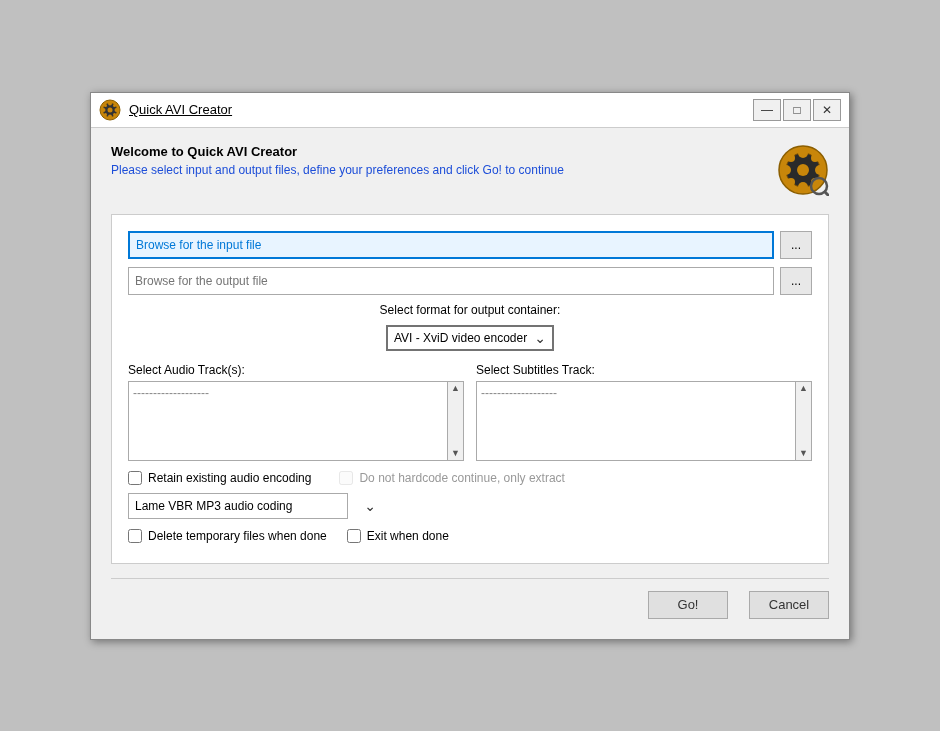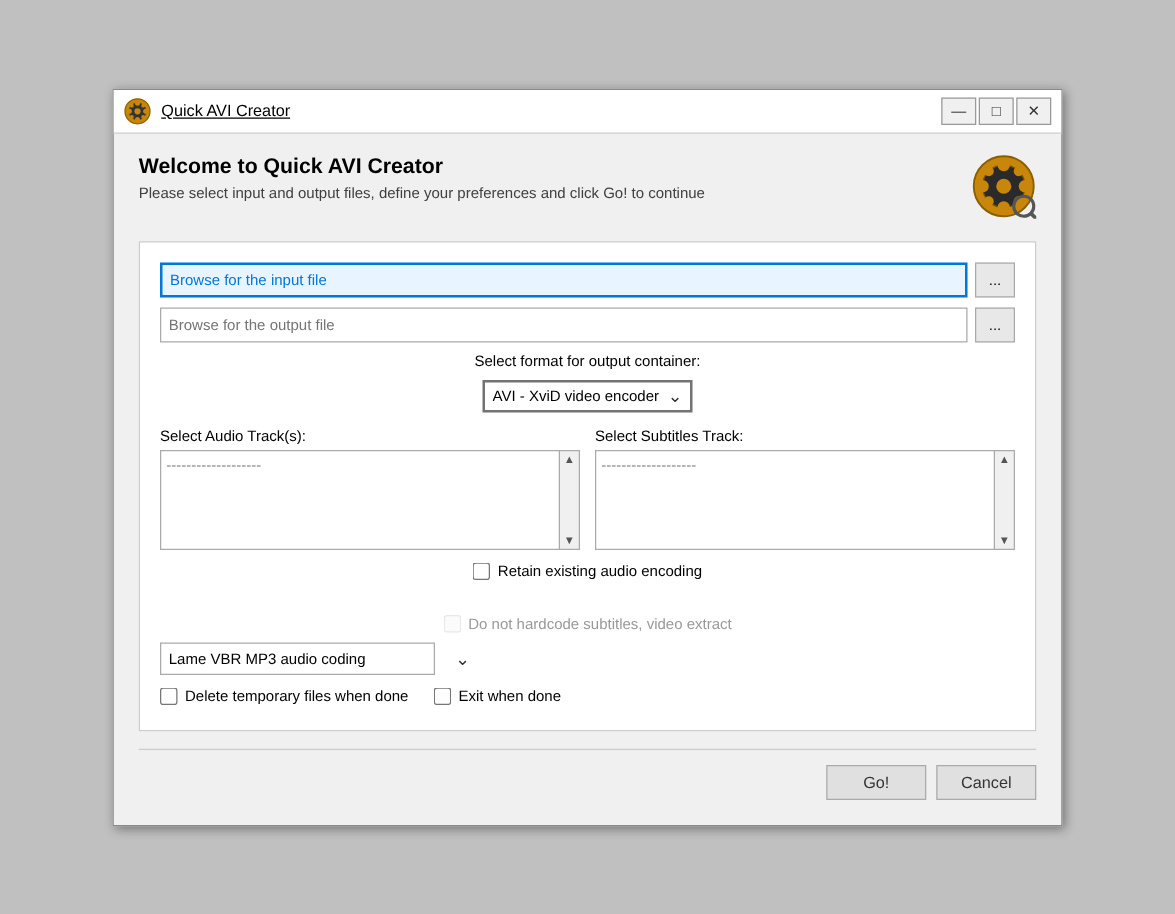--- a/index.html
+++ b/index.html
@@ -59,26 +59,26 @@
       padding: 16px 20px 20px 20px;
     }
     .header-section {
       display: flex;
       align-items: flex-start;
       margin-bottom: 18px;
     }
     .header-text { flex: 1; }
     .header-title {
       font-weight: bold;
-      font-size: 17px;
+      font-size: 13px;
       margin-bottom: 4px;
     }
     .header-subtitle {
       font-size: 12px;
-      color: #404040;
+      color: #1d4ed8;
     }
     .header-icon {
       width: 52px;
       height: 52px;
       flex-shrink: 0;
     }
     .main-area {
       background: #fff;
       border: 1px solid #ccc;
       padding: 16px;
@@ -194,21 +194,20 @@
       font-size: 9px;
       color: #555;
       line-height: 1;
       cursor: pointer;
     }
     .options-row {
       display: flex;
       align-items: center;
       margin-bottom: 8px;
       gap: 28px;
-      flex-direction: column;
     }
     .checkbox-label {
       display: flex;
       align-items: center;
       gap: 6px;
       font-size: 12px;
       cursor: pointer;
     }
     .checkbox-label input[type="checkbox"] {
       width: 14px;
@@ -259,21 +258,21 @@
       opacity: 0.5;
     }
     .divider {
       border: none;
       border-top: 1px solid #ccc;
       margin: 14px 0 12px 0;
     }
     .footer {
       display: flex;
       justify-content: flex-end;
-      gap: 8px;
+      gap: 21px;
     }
     .footer-btn {
       width: 80px;
       height: 28px;
       background: #e0e0e0;
       border: 1px solid #aaa;
       cursor: pointer;
       font-size: 13px;
       color: #333;
     }
@@ -384,21 +383,21 @@
         </div>
       </div>
 
       <div class="options-row">
         <label class="checkbox-label">
           <input type="checkbox" style="">
           <span>Retain existing audio encoding</span>
         </label>
         <label class="checkbox-label disabled-label">
           <input type="checkbox" class="disabled-checkbox" disabled="" style="">
-          <span>Do not hardcode subtitles, video extract</span>
+          <span>Do not hardcode continue, only extract</span>
         </label>
       </div>
 
       <div class="audio-coding-row">
         <div class="audio-select-wrapper">
           <select class="audio-select">
             <option>Lame VBR MP3 audio coding</option>
             <option>AAC audio coding</option>
             <option>Copy audio</option>
           </select>

